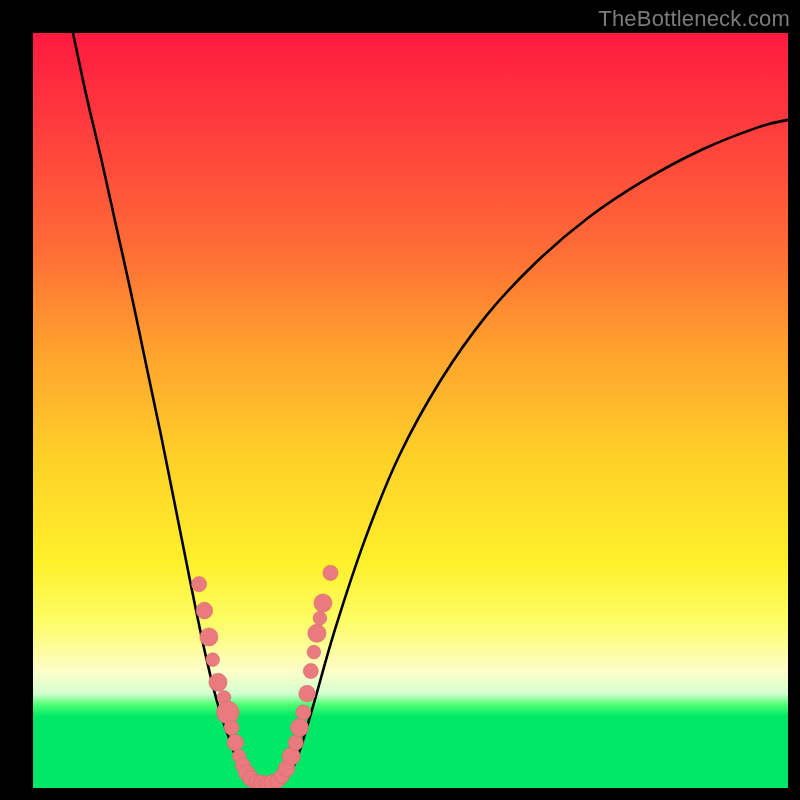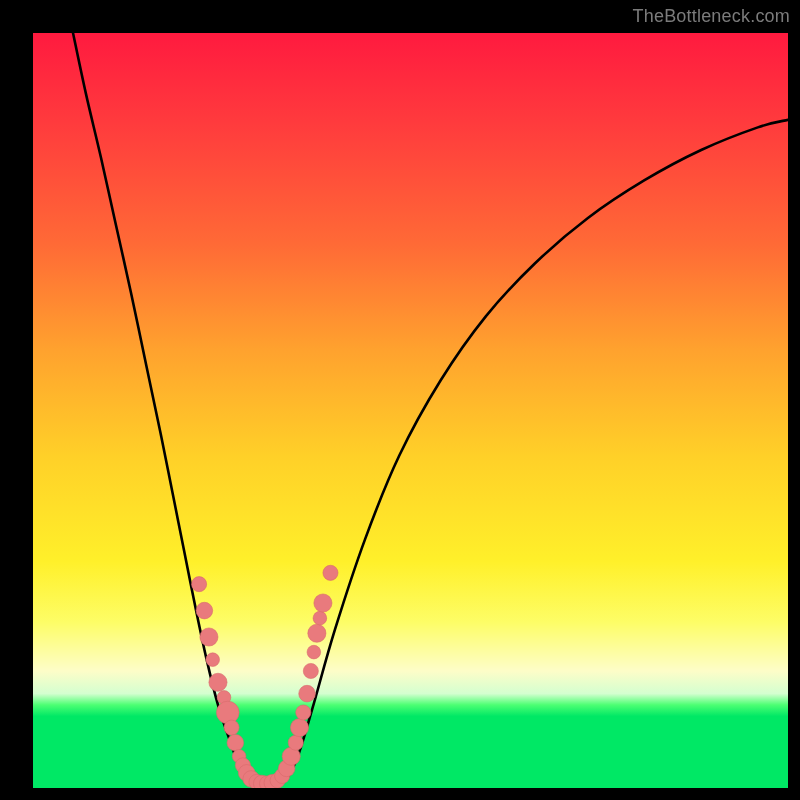--- a/index.html
+++ b/index.html
@@ -47,21 +47,21 @@
     left: 0;
     top: 0;
     width: 755px;
     height: 755px;
   }
   .watermark {
     position: absolute;
     top: 6px;
     right: 10px;
     color: #7b7b7b;
-    font-size: 18px;
+    font-size: 22px;
     font-weight: 500;
     letter-spacing: 0.2px;
   }
 </style>
 </head>
 <body>
 
 <div class="frame">
   <div class="plot-area">
     <svg class="curves" viewBox="0 0 755 755" preserveAspectRatio="none">

